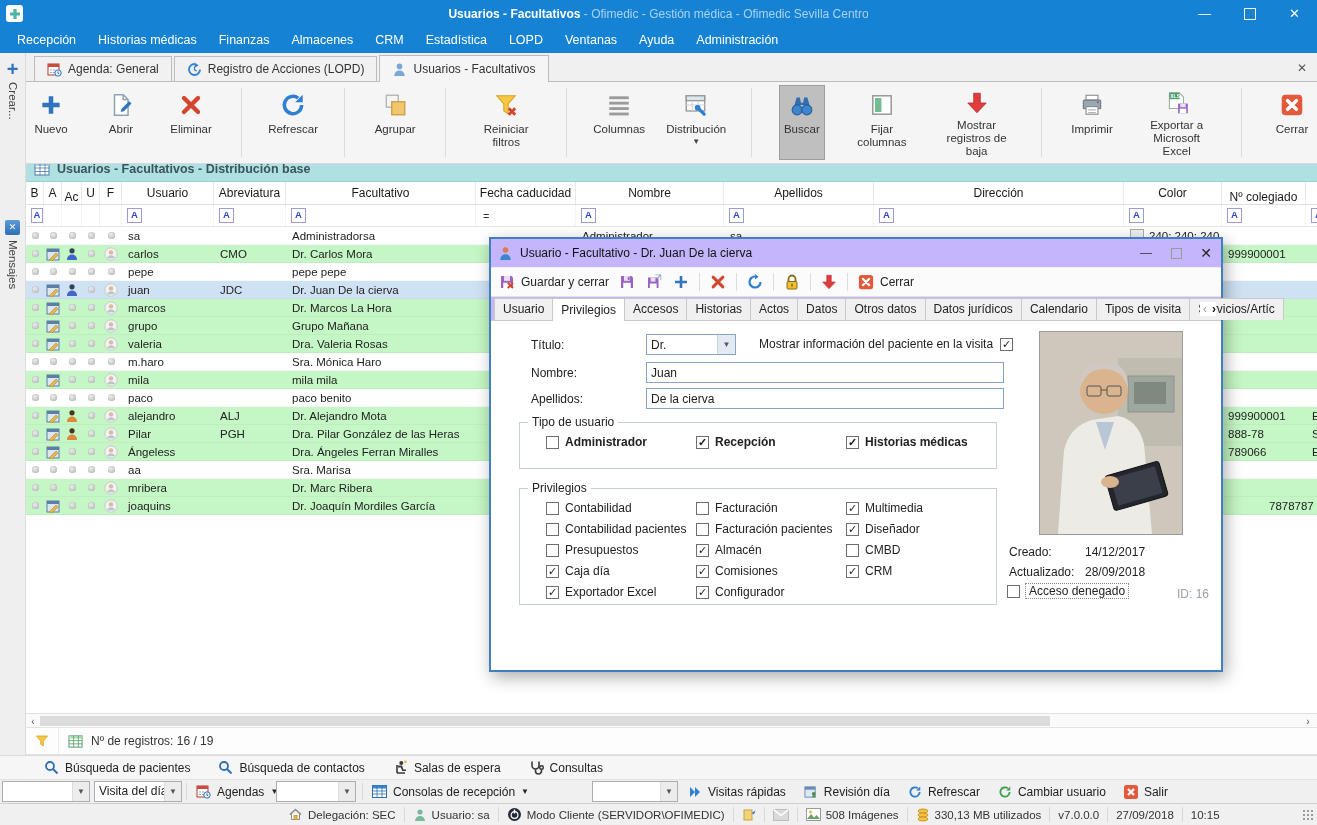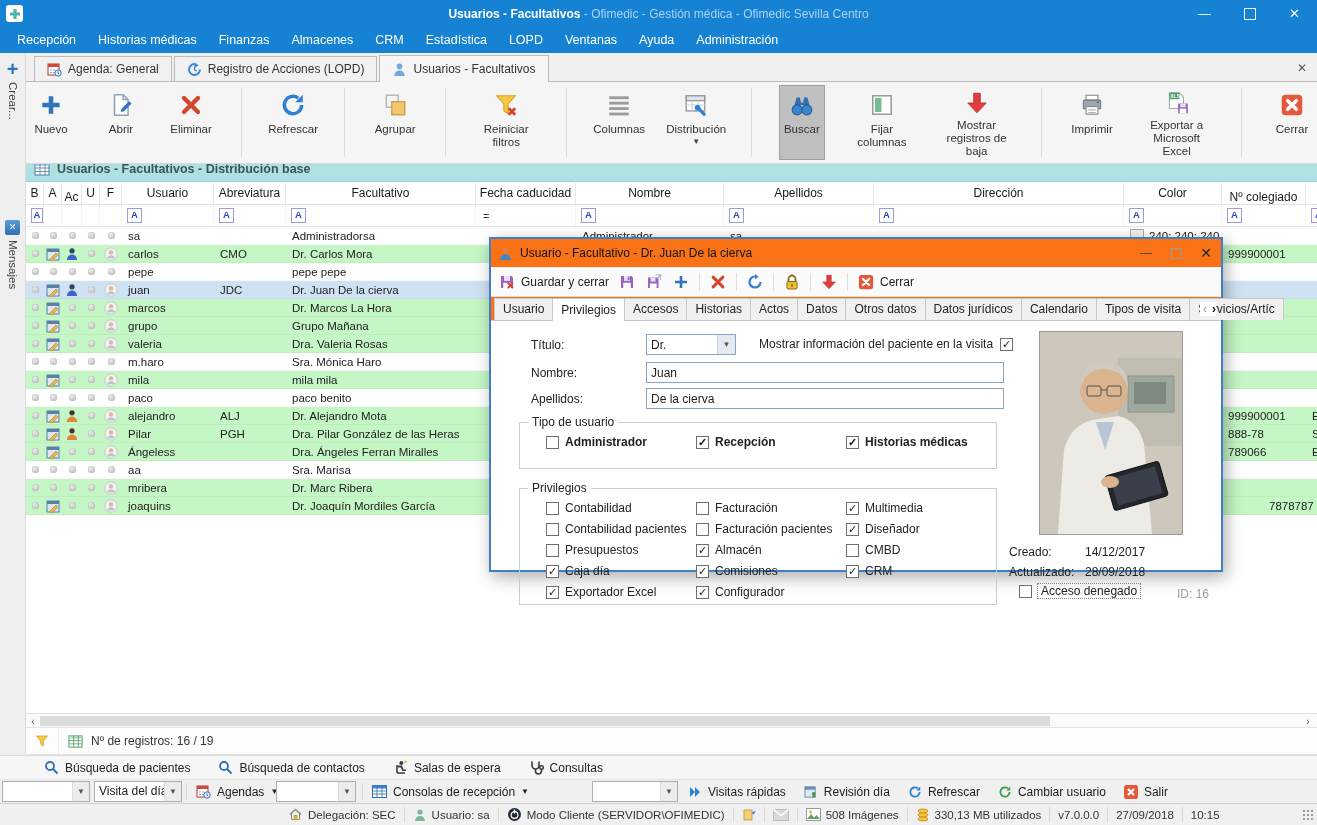--- a/index.html
+++ b/index.html
@@ -85,21 +85,21 @@
   .ic15 svg{width:15px;height:15px;}
   
   .statusbar{position:absolute;left:0;top:803px;width:100%;height:22px;background:#f0f0f0;border-top:1px solid #cfcfcf;
              display:flex;align-items:center;font-size:11.5px;color:#333;box-sizing:border-box;}
   .sb-spacer{width:288px;flex:none;}
   .sb-item{display:flex;align-items:center;gap:5px;white-space:nowrap;}
   .sb-sep{width:1px;height:15px;background:#d8d8d8;margin:0 8px;flex:none;}
   .grip{margin-left:auto;margin-right:4px;width:11px;height:11px;
         background-image:radial-gradient(#9a9a9a 1px,transparent 1.2px);background-size:4px 4px;}
   
-  .dialog{position:absolute;left:489px;top:237px;width:734px;height:335px;background:#f97316;border:2px solid #3f80c4;
+  .dialog{position:absolute;left:489px;top:237px;width:734px;height:435px;background:#c4b5fd;border:2px solid #3f80c4;
           box-shadow:3px 5px 16px rgba(0,0,0,.33);z-index:50;box-sizing:border-box;display:flex;flex-direction:column;}
   .dlg-title{height:28px;flex:none;display:flex;align-items:center;gap:7px;padding-left:7px;font-size:12px;color:#111;}
   .dlg-controls{margin-left:auto;display:flex;}
   .dc{width:30px;height:28px;display:flex;align-items:center;justify-content:center;color:#444;font-size:12px;}
   .maxbox2{width:9px;height:9px;border:1px solid #999;display:inline-block;}
   .dlg-toolbar{height:28px;flex:none;border-top:1px solid #f0f0f0;border-bottom:1px solid #e2e2e2;background:#fbfbfb;
                display:flex;align-items:center;gap:9px;padding-left:7px;}
   .dlg-toolbar .ic svg{width:18px;height:18px;}
   .dtb{display:flex;align-items:center;gap:5px;font-size:12px;color:#222;}
   .dlg-tb-sep{width:1px;height:18px;background:#ddd;}
@@ -1627,21 +1627,21 @@
             <rect x="73" y="140" width="46" height="28" fill="#3a3f49"></rect>
           </g>
           <ellipse cx="70" cy="150" rx="9" ry="6" fill="#d9b48f"></ellipse>
         </svg>
       </div>
 
       <span class="dlbl" style="left:518px;top:224px;">Creado:</span>
       <span class="dval" style="left:594px;top:224px;">14/12/2017</span>
       <span class="dlbl" style="left:518px;top:244px;">Actualizado:</span>
       <span class="dval" style="left:594px;top:244px;">28/09/2018</span>
-      <div class="acceso" style="left:528px;top:262px;">
+      <div class="acceso" style="left:516px;top:262px;">
         <span class="cb"></span>
         <span class="acceso-lb">Acceso denegado</span>
       </div>
       <span class="did" style="right:12px;top:266px;">ID: 16</span>
     </div>
   </div>
 
 </div>
 
 </body></html>

